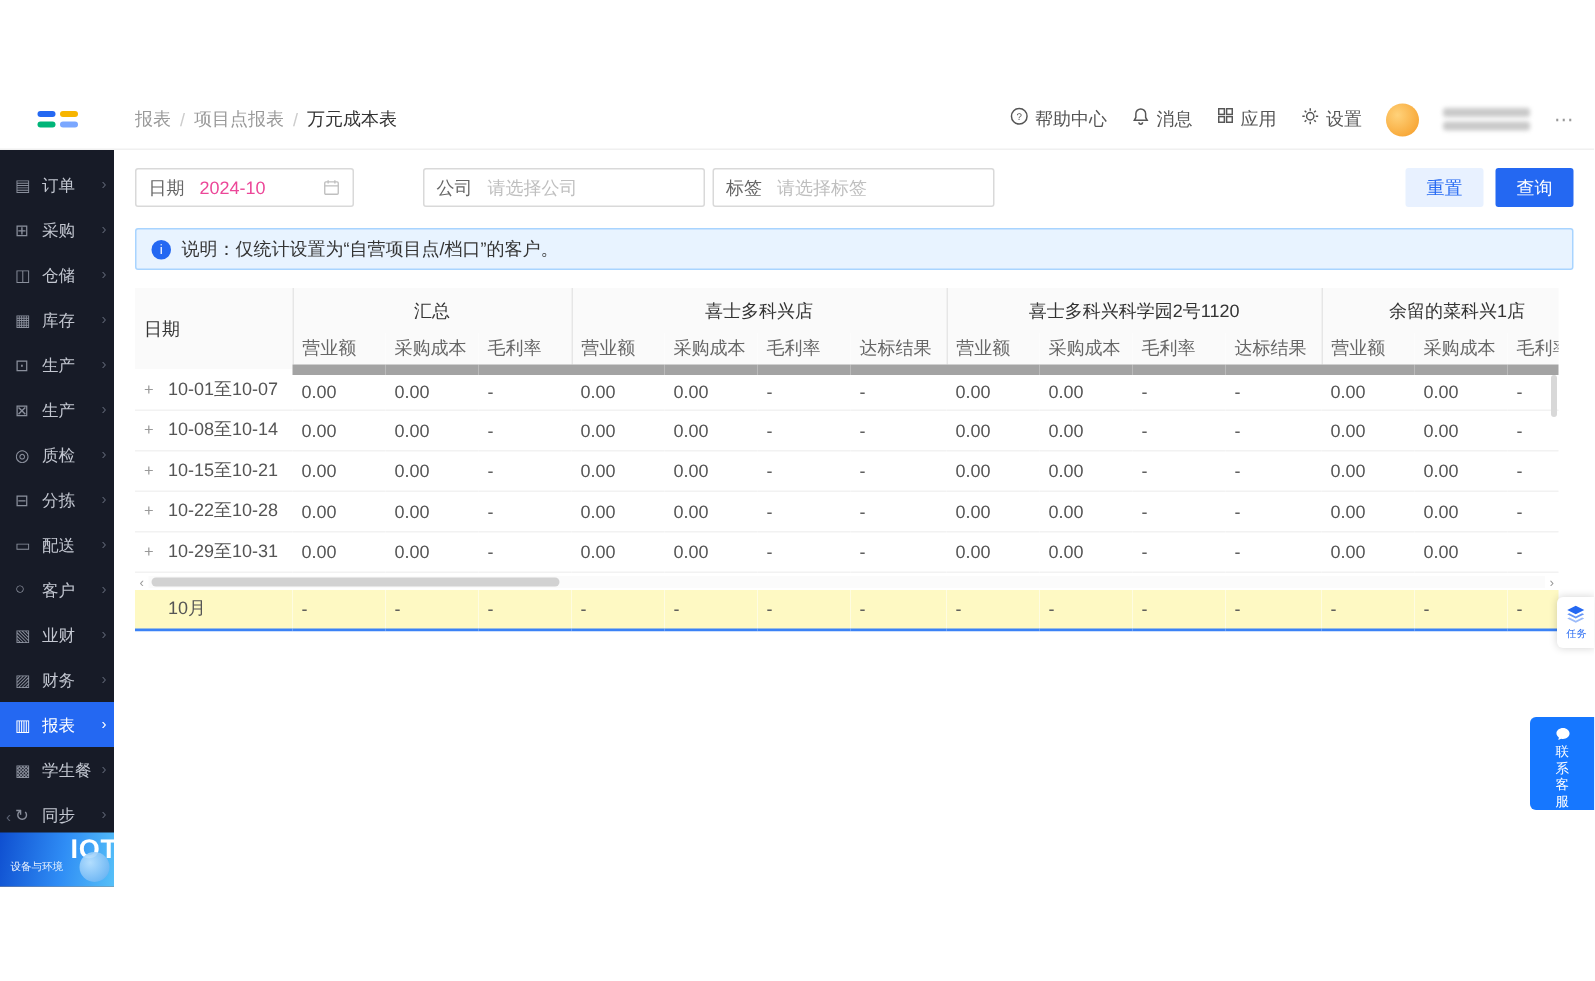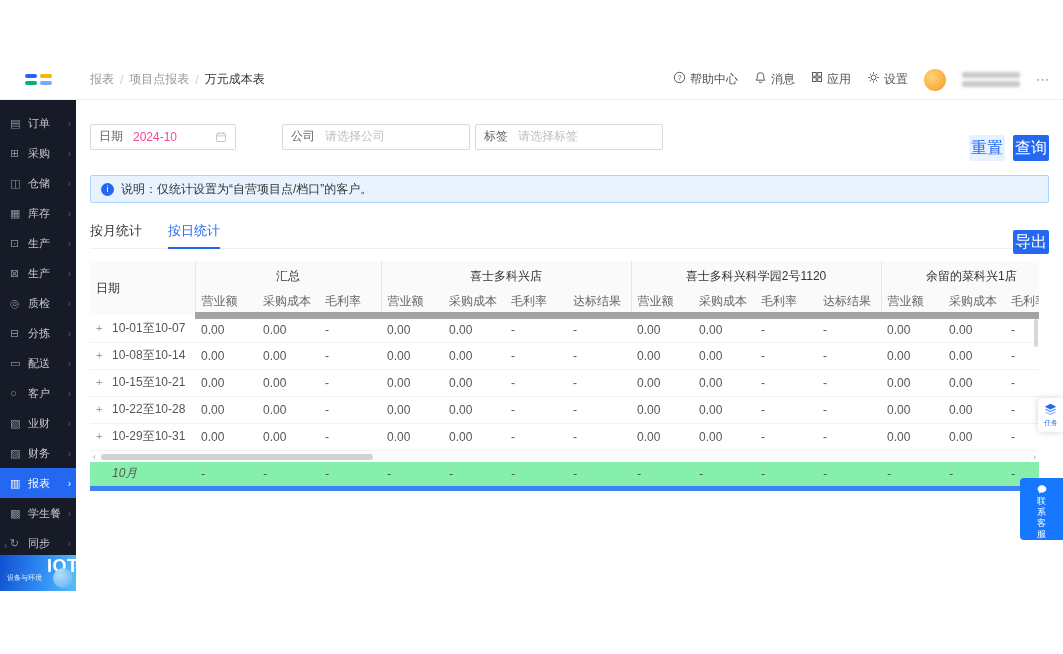--- a/index.html
+++ b/index.html
@@ -51,22 +51,22 @@
   .field { height:26px; border:1px solid #d9d9d9; border-radius:2px; background:#fff;
            display:flex; align-items:center; padding:0 8px; cursor:pointer; }
   .field .flabel { color:#666; margin-right:10px; flex:none; }
   .field .fval { color:#ec4899; }
   .field .fph { color:#bfbfbf; }
   .f-date { width:146px; margin-right:46px; }
   .f-company { width:188px; margin-right:5px;text-align:center; }
   .f-tag { width:188px;text-align:center; }
   .cal { margin-left:auto; display:flex; }
   .fbtns { margin-left:auto; display:flex; gap:8px; }
-  .btn { height:26px; padding:0 2px; border:none; border-radius:2px; font-size:16px; cursor:pointer;
-         display:flex; align-items:center; font-family:inherit;margin-top:23px; }
+  .btn { height:26px; padding:0 14px; border:none; border-radius:2px; font-size:12px; cursor:pointer;
+         display:flex; align-items:center; font-family:inherit; }
   .btn-reset { background:#e8f1ff; color:#2468f2; }
   .btn-primary { background:#2468f2; color:#fff; }
 
   .notice { margin:4px 14px 0 14px; height:28px; background:#e8f3ff; border:1px solid #a8d4ff; border-radius:2px;
             display:flex; align-items:center; gap:7px; padding:0 10px; color:#333; }
   .info-dot { width:13px; height:13px; border-radius:50%; background:#2468f2; color:#fff; font-size:9px;
               display:flex; align-items:center; justify-content:center; font-style:normal; flex:none; }
 
   .tabs-row { display:flex; align-items:center; height:36px; margin:10px 14px 0 14px; border-bottom:1px solid #f0f0f0; }
   .tab { margin-right:26px; height:100%; display:flex; align-items:center; position:relative;
@@ -82,21 +82,21 @@
                      white-space:nowrap; overflow:hidden; }
   .rpt thead th { background:#fafafa; color:#333; }
   .rpt .group-row th { height:30px; text-align:center; }
   .rpt .group-row th.date-th { text-align:left; vertical-align:middle; color:#333; }
   .rpt .group-row th.grp { border-left:1px solid #e6e6e6; }
   .rpt .sub-row th { height:24px; color:#666; border-bottom:7px solid #a3a3a3; }
   .rpt .sub-row th.gstart { border-left:1px solid #e6e6e6; }
   .rpt tbody td { height:27px; border-bottom:1px solid #f2f2f2; color:#555; }
   .date-cell { color:#555; }
   .plus { display:inline-block; width:11px; color:#999; margin-right:5px; font-size:11px; cursor:pointer; }
-  table.summary tbody td { background:#86efac; border-bottom:5px solid #3b82f6;font-style:italic; }
+  table.summary tbody td { background:#fef9c3; border-bottom:2px solid #3b82f6; }
   table.summary .date-cell { padding-left:22px; }
 
   .hscroll { height:10px; display:flex; align-items:center; margin-top:1px; }
   .hs-arrow { width:9px; color:#999; font-size:9px; line-height:10px; text-align:center; cursor:pointer; }
   .hs-track { flex:1; height:8px; background:#fbfbfb; position:relative; }
   .hs-thumb { position:absolute; left:2px; top:1px; height:6px; width:272px; background:#d2d2d2; border-radius:3px; cursor:grab; }
   .vscroll { position:absolute; right:1px; top:58px; width:4px; height:28px; background:#d8d8d8; border-radius:2px; cursor:grab; }
 
   
   .float-task { position:absolute; right:0; top:398px; width:25px; height:34px; background:#fff;
@@ -286,25 +286,20 @@
         <button class="btn btn-reset">重置</button>
         <button class="btn btn-primary">查询</button>
       </div>
     </div>
 
     <div class="notice">
       <i class="info-dot">i</i>
       <span>说明：仅统计设置为“自营项目点/档口”的客户。</span>
     </div>
 
-    <div class="tabs-row">
-      <span class="tab">按月统计</span>
-      <span class="tab active">按日统计</span>
-      <button class="btn btn-primary btn-export">导出</button>
-    </div>
 
     <div class="table-wrap">
       <table class="rpt" style="width: 971px;">
           <colgroup>
             <col style="width: 105px;">
             <col style="width: 62px;">
             <col style="width: 62px;">
             <col style="width: 62px;">
             <col style="width: 62px;">
             <col style="width: 62px;">

